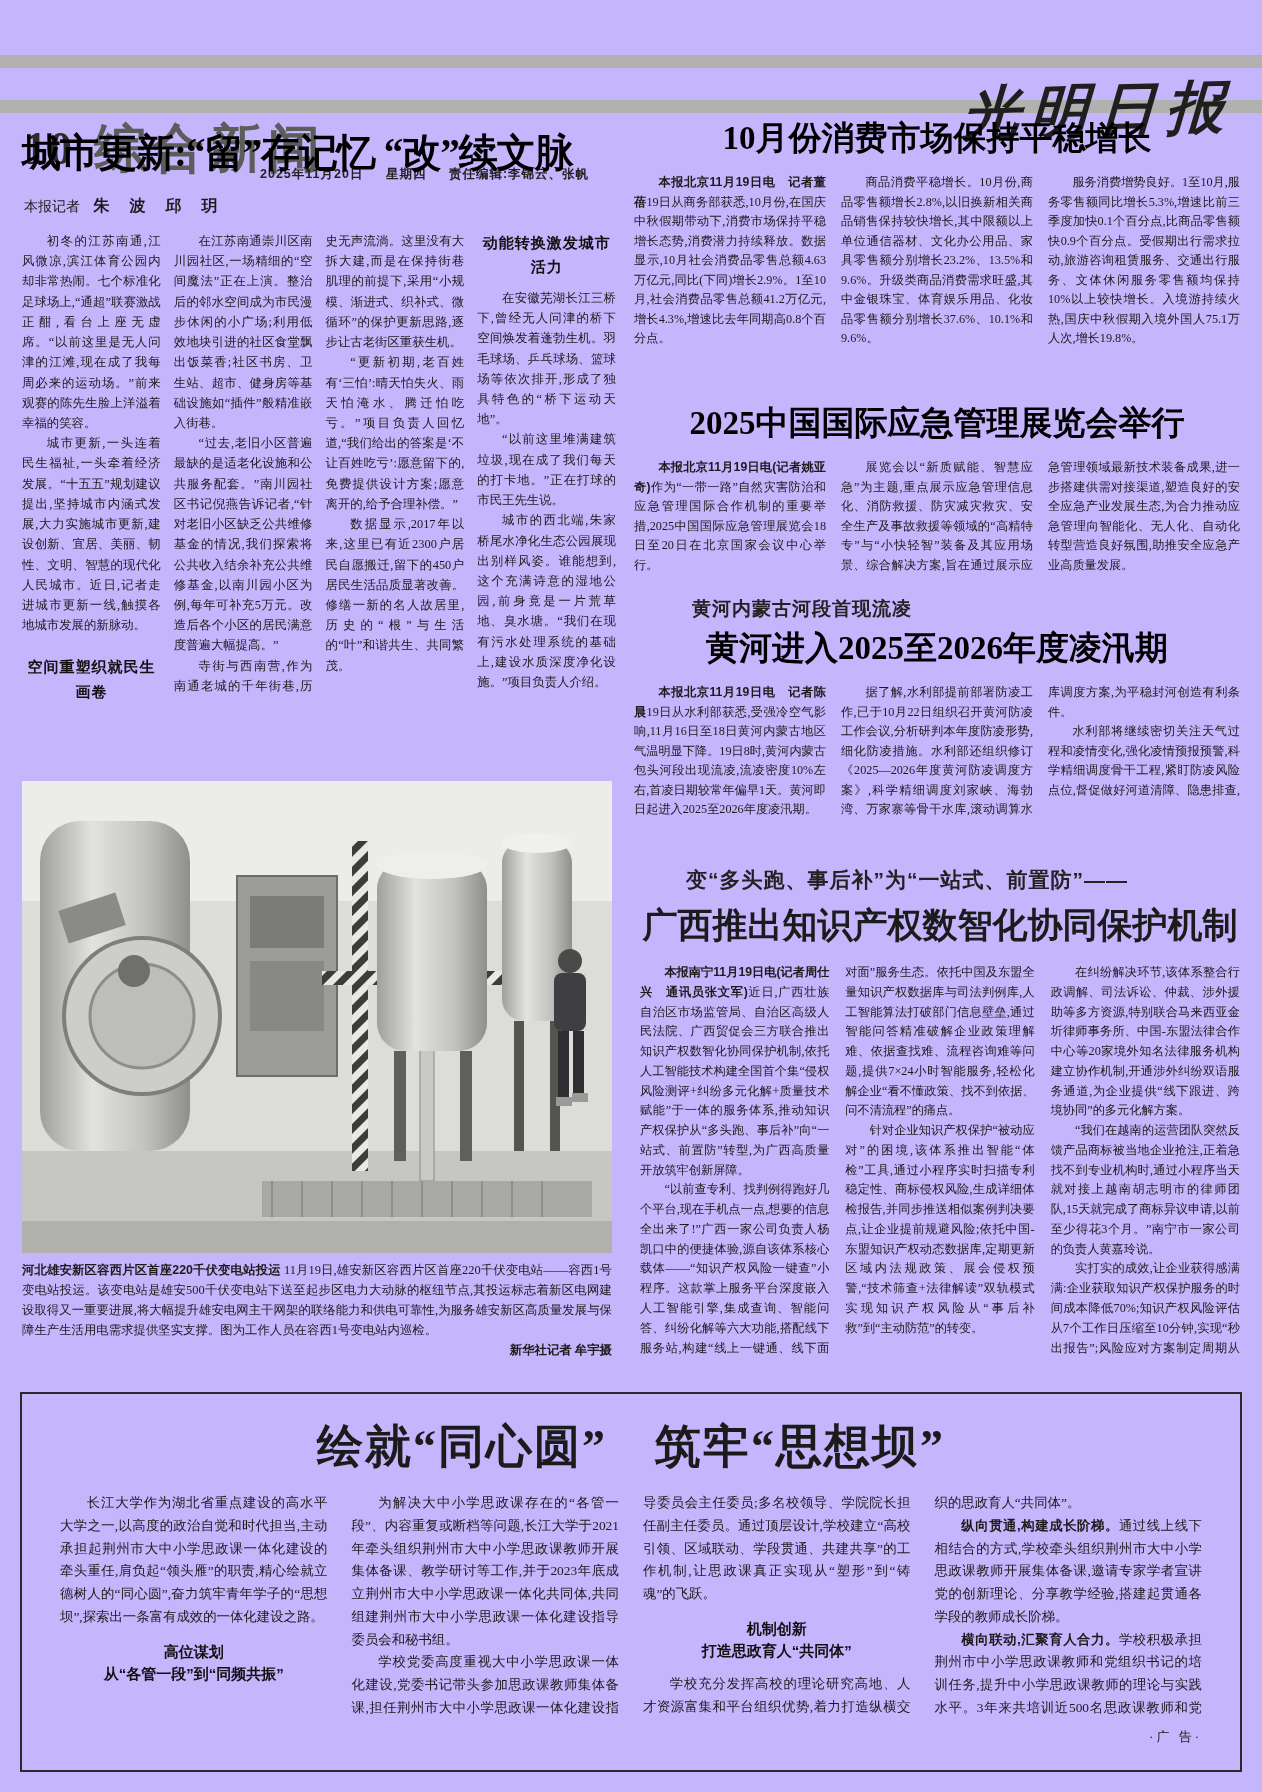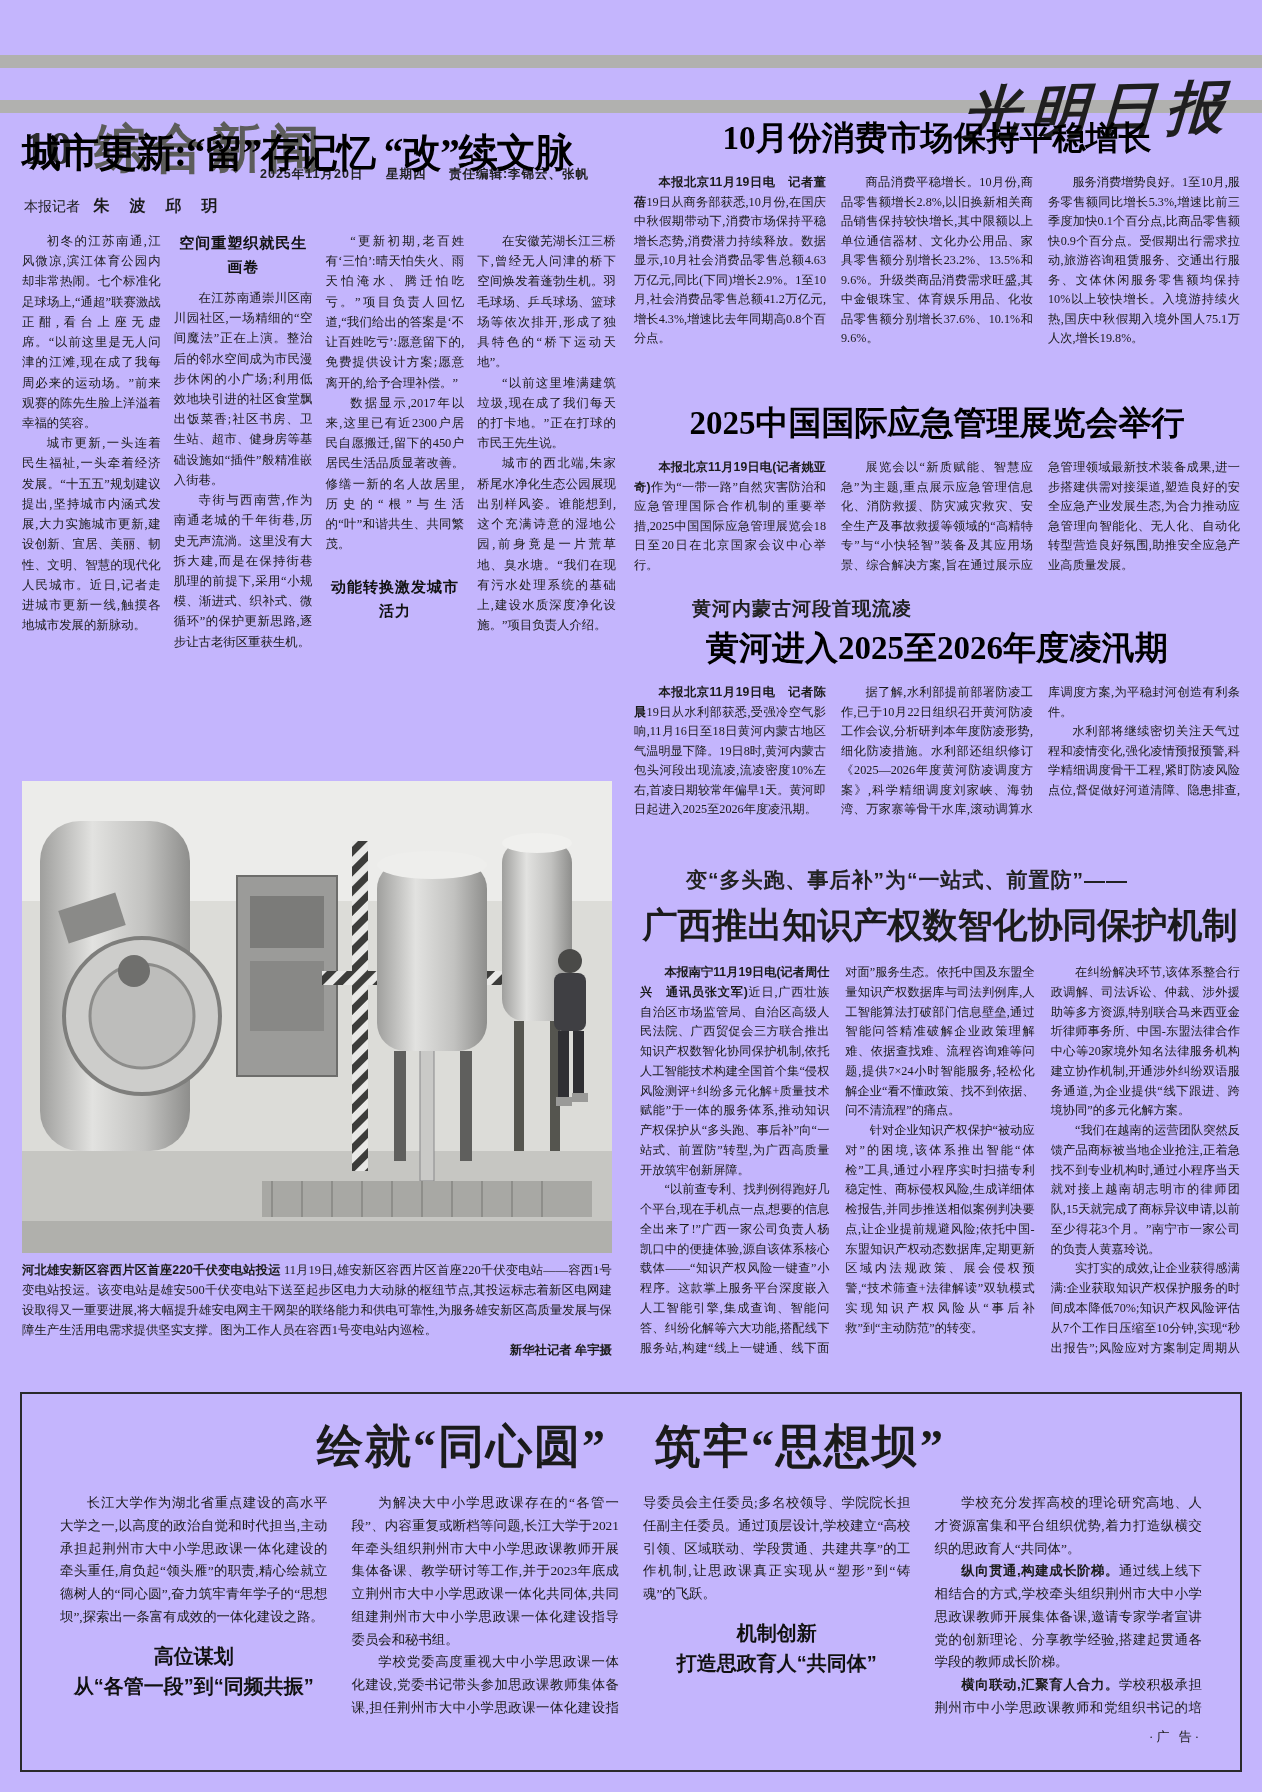--- a/index.html
+++ b/index.html
@@ -67,21 +67,21 @@
   #gx-body { height:396px; overflow:hidden; column-count:3; column-gap:16px;
     font-size:12.2px; line-height:1.62; margin-top:14px; }
 
   
   .bottom-box { position:absolute; left:20px; top:1392px; width:1222px; height:380px;
     border:2px solid #2a2a2a; padding:14px 38px 8px; }
   #cj-kicker { text-align:center; font-size:26px; letter-spacing:2px; }
   #cj-headline { text-align:center; font-size:46px; font-weight:bold; margin-top:8px; letter-spacing:2px; }
   #cj-body { height:232px; overflow:hidden; column-count:4; column-gap:24px;
     font-size:13.4px; line-height:1.7; margin-top:14px; }
-  #cj-body .subhead2 { font-size:20px; }
+  #cj-body .subhead2 { font-size:15px; }
   .ad-label { text-align:right; font-size:13px; letter-spacing:3px; margin-top:4px; color:#222; }
 </style>
 </head>
 <body>
 
 <div class="page">
 
   <div class="gray-bar" id="bar-top"></div>
   <div class="gray-bar" id="bar-bottom"></div>
 
@@ -100,20 +100,21 @@
     <div class="main-headline">城市更新:“留”存记忆 “改”续文脉</div>
     <div class="main-byline">
       <span>本报记者</span>
       <span class="names">朱 波  邱 玥</span>
     </div>
     <div class="main-body">
         <p class="para">初冬的江苏南通,江风微凉,滨江体育公园内却非常热闹。七个标准化足球场上,“通超”联赛激战正酣,看台上座无虚席。“以前这里是无人问津的江滩,现在成了我每周必来的运动场。”前来观赛的陈先生脸上洋溢着幸福的笑容。</p>
         <p class="para">城市更新,一头连着民生福祉,一头牵着经济发展。“十五五”规划建议提出,坚持城市内涵式发展,大力实施城市更新,建设创新、宜居、美丽、韧性、文明、智慧的现代化人民城市。近日,记者走进城市更新一线,触摸各地城市发展的新脉动。</p>
         <h3 class="subhead">空间重塑织就民生画卷</h3>
         <p class="para">在江苏南通崇川区南川园社区,一场精细的“空间魔法”正在上演。整治后的邻水空间成为市民漫步休闲的小广场;利用低效地块引进的社区食堂飘出饭菜香;社区书房、卫生站、超市、健身房等基础设施如“插件”般精准嵌入街巷。</p>
+        <p class="para">“过去,老旧小区普遍最缺的是适老化设施和公共服务配套。”南川园社区书记倪燕告诉记者,“针对老旧小区缺乏公共维修基金的情况,我们探索将公共收入结余补充公共维修基金,以南川园小区为例,每年可补充5万元。改造后各个小区的居民满意度普遍大幅提高。”</p>
         <p class="para">寺街与西南营,作为南通老城的千年街巷,历史无声流淌。这里没有大拆大建,而是在保持街巷肌理的前提下,采用“小规模、渐进式、织补式、微循环”的保护更新思路,逐步让古老街区重获生机。</p>
         <p class="para">“更新初期,老百姓有‘三怕’:晴天怕失火、雨天怕淹水、腾迁怕吃亏。”项目负责人回忆道,“我们给出的答案是‘不让百姓吃亏’:愿意留下的,免费提供设计方案;愿意离开的,给予合理补偿。”</p>
         <p class="para">数据显示,2017年以来,这里已有近2300户居民自愿搬迁,留下的450户居民生活品质显著改善。修缮一新的名人故居里,历史的“根”与生活的“叶”和谐共生、共同繁茂。</p>
         <h3 class="subhead">动能转换激发城市活力</h3>
         <p class="para">在安徽芜湖长江三桥下,曾经无人问津的桥下空间焕发着蓬勃生机。羽毛球场、乒乓球场、篮球场等依次排开,形成了独具特色的“桥下运动天地”。</p>
         <p class="para">“以前这里堆满建筑垃圾,现在成了我们每天的打卡地。”正在打球的市民王先生说。</p>
         <p class="para">城市的西北端,朱家桥尾水净化生态公园展现出别样风姿。谁能想到,这个充满诗意的湿地公园,前身竟是一片荒草地、臭水塘。“我们在现有污水处理系统的基础上,建设水质深度净化设施。”项目负责人介绍。</p>
       </div>
   </div>
 

